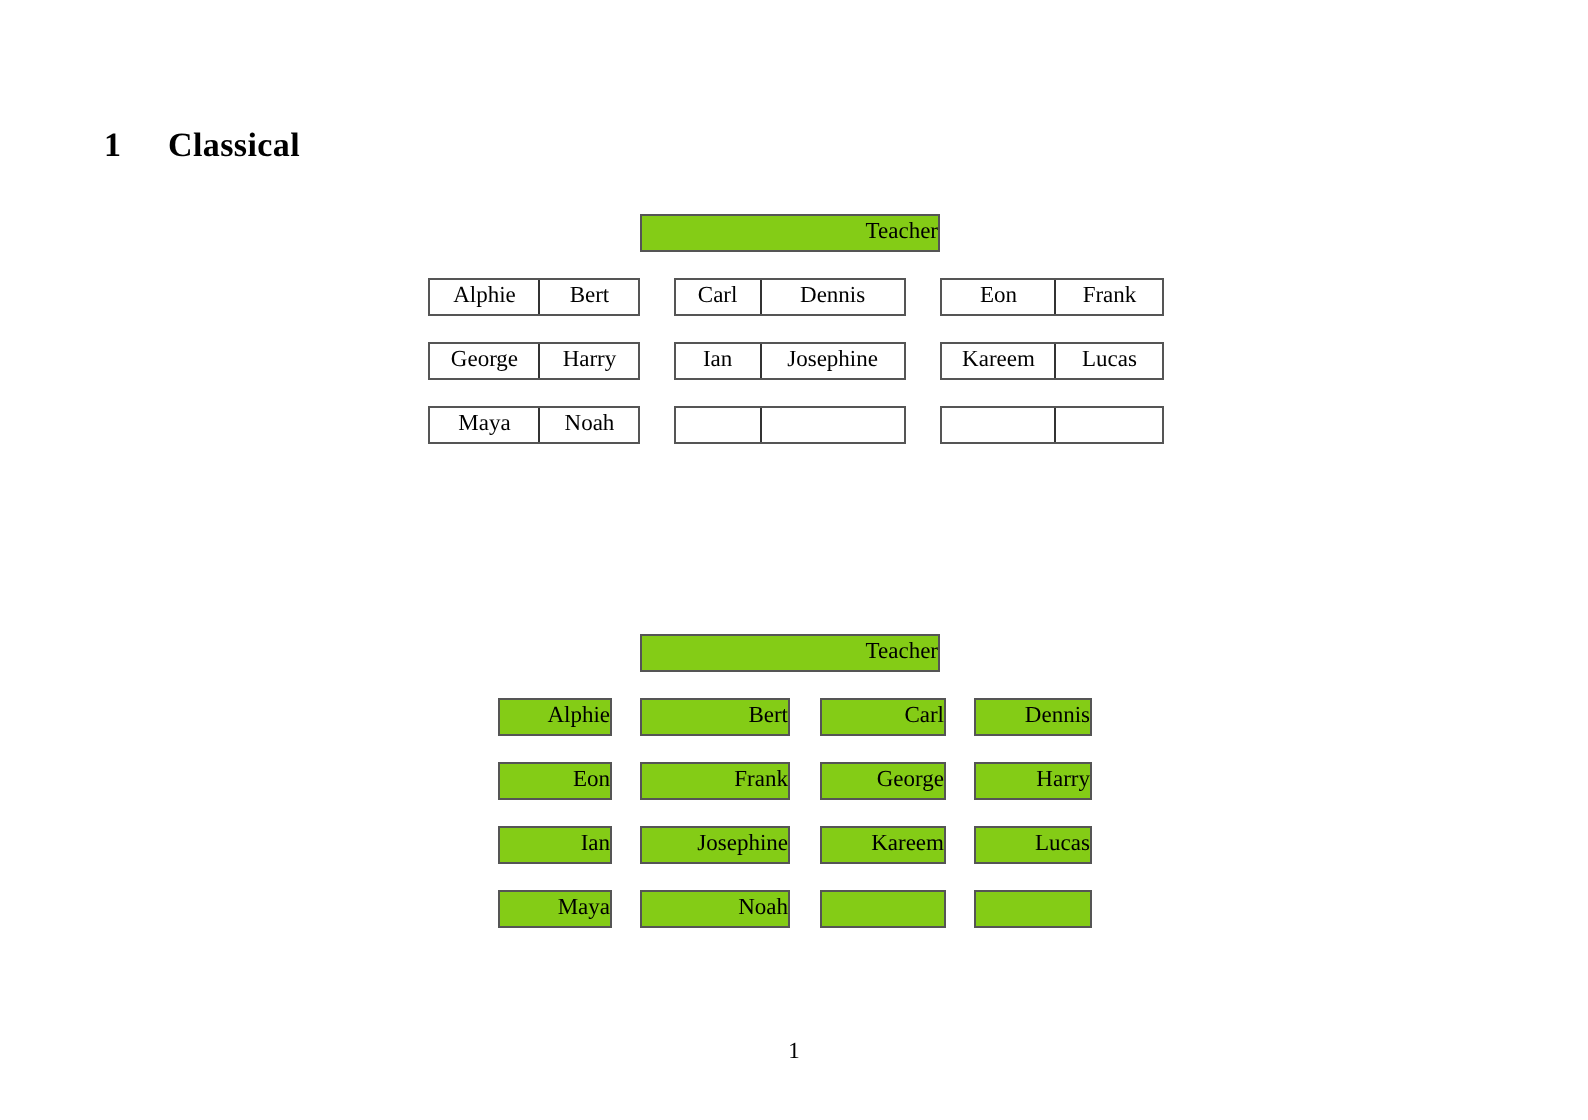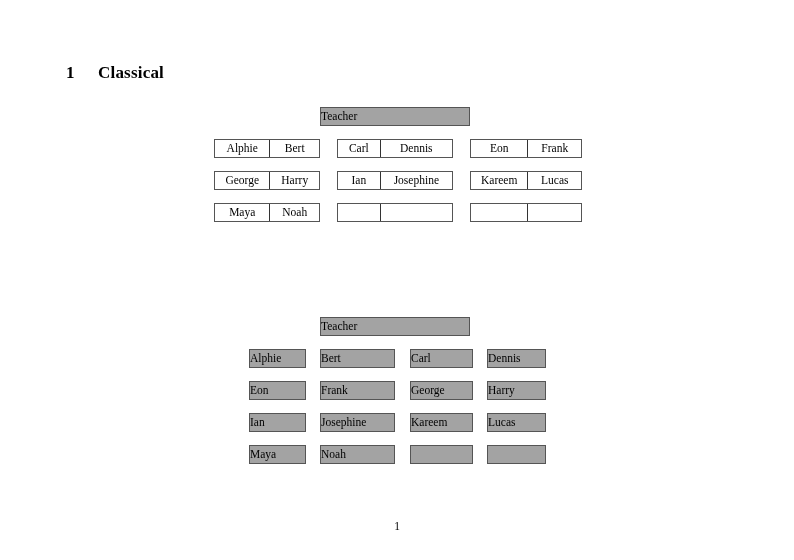--- a/index.html
+++ b/index.html
@@ -25,33 +25,33 @@
     position: absolute;
     font-weight: bold;
     font-size: 17px;
     letter-spacing: 0.2px;
     white-space: nowrap;
   }
   .section-heading .sec-num {
     display: inline-block;
     width: 32px;
   }
-  #heading-classical  { left: 66px;  top: 63px; }
+  #heading-classical  { left: 52px;  top: 63px; }
   #heading-distributed{ left: 66px;  top: 274px; }
 
   
   .lbox {
     position: absolute;
     box-sizing: border-box;
     border: 1px solid #555555;
-    background: #a3a3a3;
+    background: #84cc16;
     height: 19px;
     line-height: 17px;
     font-size: 11.5px;
-    text-align: left;
+    text-align: right;
     white-space: nowrap;
     overflow: hidden;
   }
 
   
   .teacher-box {
     left: 320px;
     width: 150px;
   }
   #teacher-classical   { top: 107px; }

